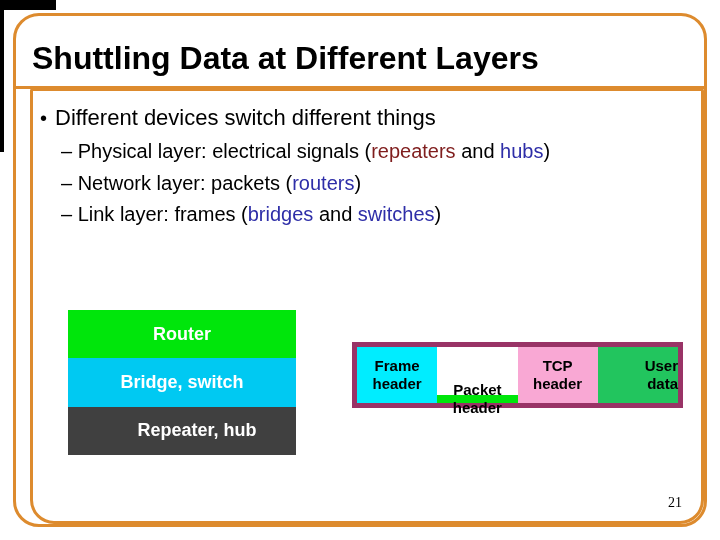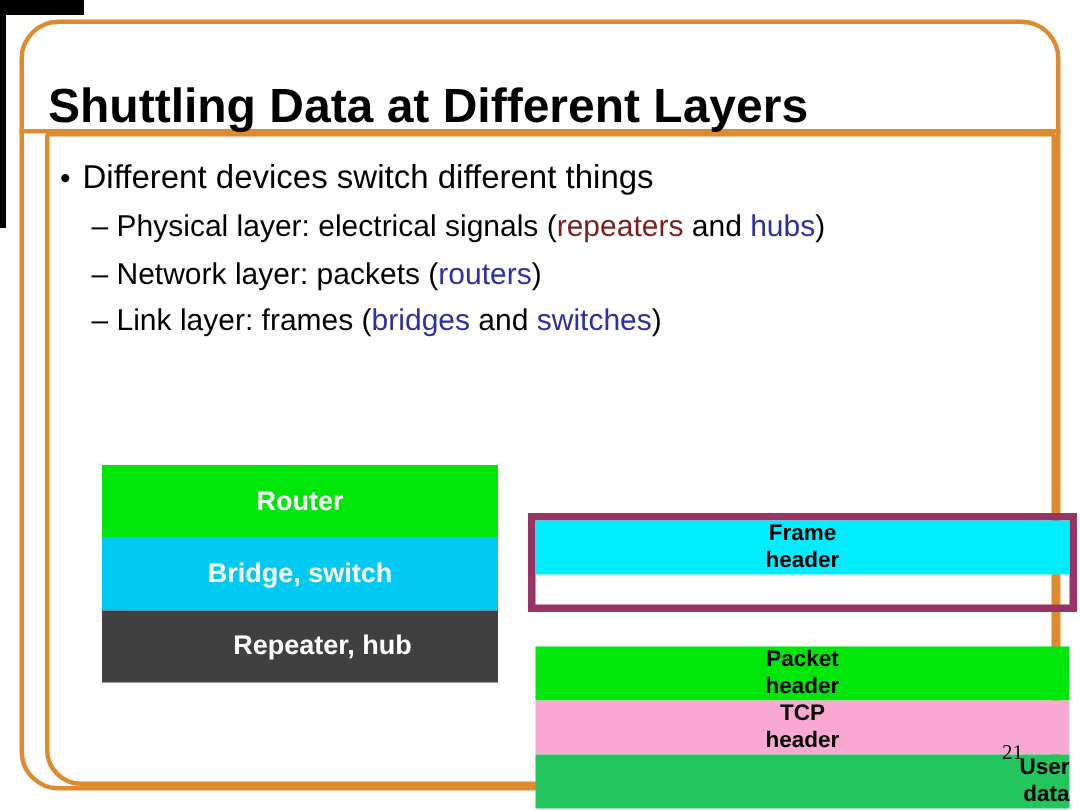--- a/index.html
+++ b/index.html
@@ -49,21 +49,21 @@
   .body-frame {
     position: absolute;
     left: 30px; top: 88px;
     width: 674px; height: 436px;
     box-sizing: border-box;
     border: 3px solid var(--orange, #DD8B2E);
     border-radius: 3px 3px 24px 24px;
   }
   .title {
     position: absolute;
-    left: 32px; top: 52px;
+    left: 32px; top: 40px;
     margin: 0;
     font-size: 32px;
     font-weight: bold;
     color: #000000;
     letter-spacing: 0px;
     white-space: nowrap;
   }
   .bullet-main {
     position: absolute;
     left: 40px; top: 105px;
@@ -82,42 +82,41 @@
   }
   .sub-bullet {
     font-size: 20px;
     line-height: 31.5px;
     color: #000000;
     white-space: nowrap;
   }
   .device-stack {
     position: absolute;
     left: 68px; top: 310px;
-    width: 264px; height: 145px;
+    width: 228px; height: 145px;
     display: flex;
     flex-direction: column;
   }
   .device-box {
     flex: 1;
     display: flex;
     align-items: center;
     justify-content: center;
     color: #ffffff;
     font-size: 18px;
     font-weight: bold;
     white-space: nowrap;
   }
   .packet {
     position: absolute;
     left: 352px; top: 342px;
-    width: 366px; height: 66px;
+    width: 331px; height: 66px;
     box-sizing: border-box;
     border: 5px solid var(--purple, #993366);
     display: flex;
-    flex-direction: column;
   }
   .packet-segment {
     flex: 1;
     display: flex;
     flex-direction: column;
     align-items: center;
     justify-content: center;
     color: #000000;
     font-size: 15px;
     font-weight: bold;

